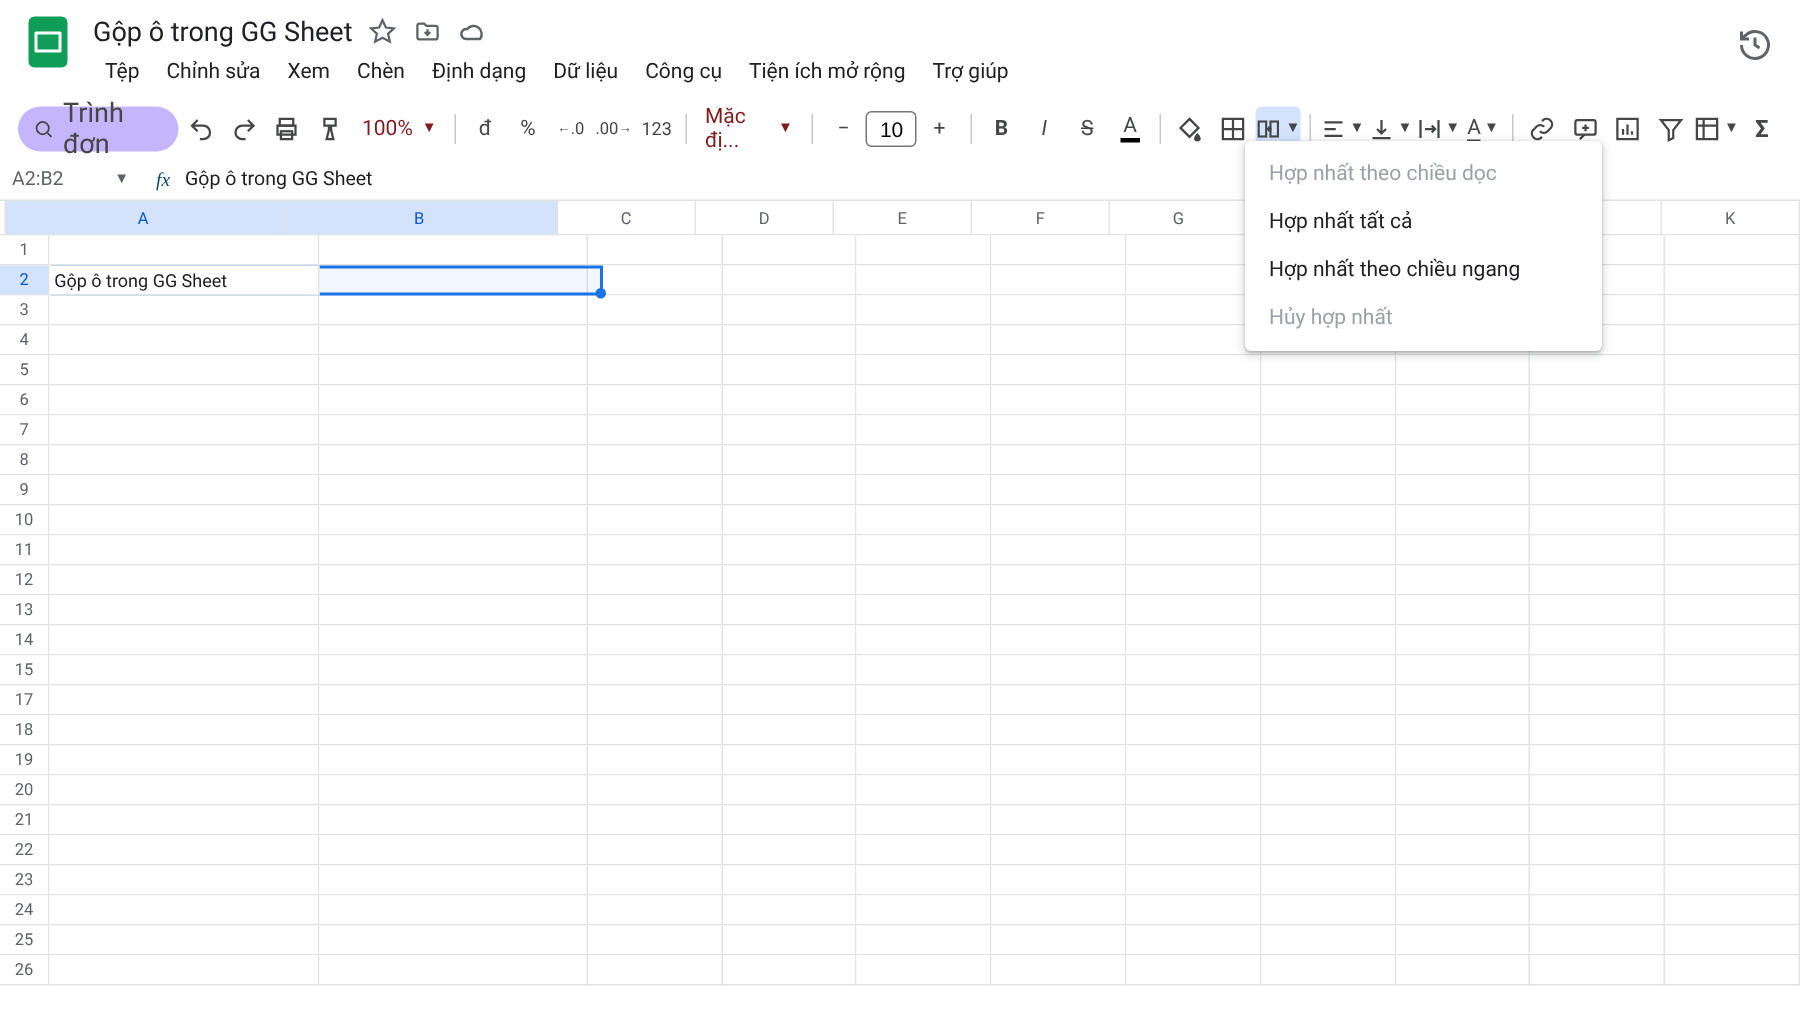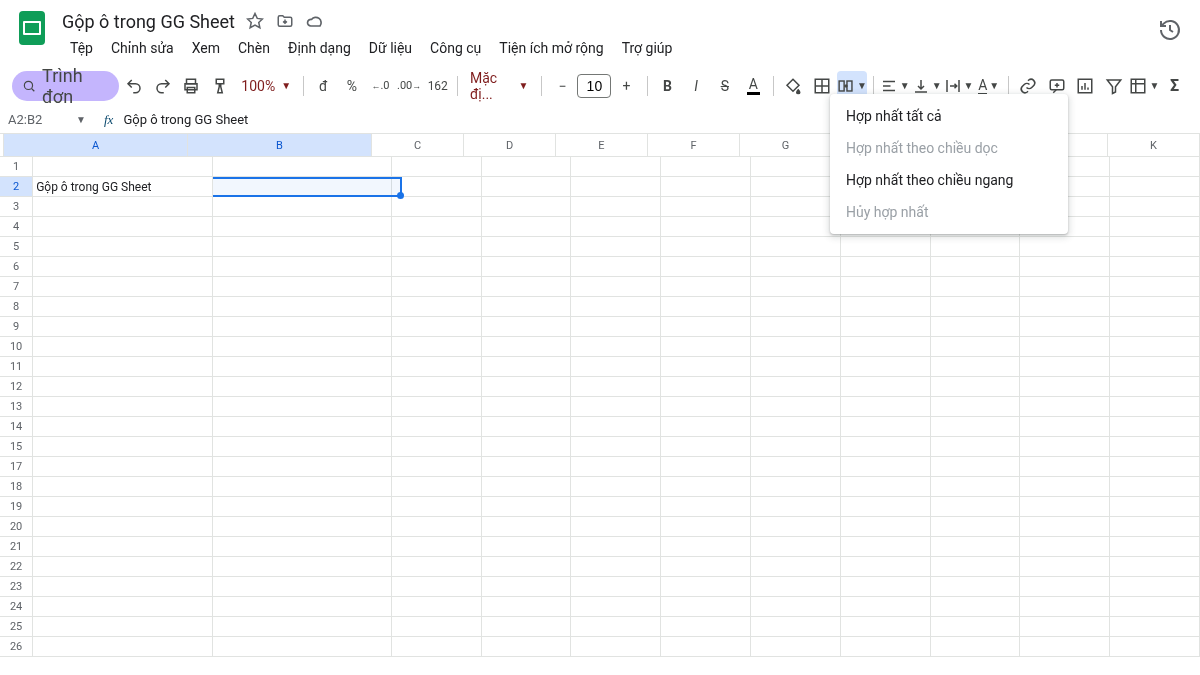--- a/index.html
+++ b/index.html
@@ -143,21 +143,21 @@
     </span>
   <span class="tool-text">
       <span>100%</span>
       <span class="dropdown-arrow">▼</span>
     </span>
   <span class="tool-sep"></span>
   <span class="tool-btn">đ</span>
   <span class="tool-btn">%</span>
   <span class="tool-btn" style="font-size:11px"><span style="font-size:9px">←</span>.0</span>
   <span class="tool-btn" style="font-size:11px">.00<span style="font-size:9px">→</span></span>
-  <span class="tool-btn" style="font-size:12px">162</span>
+  <span class="tool-btn" style="font-size:12px">123</span>
   <span class="tool-sep"></span>
   <span class="tool-text" style="width:78px;justify-content:space-between">
       <span>Mặc đị...</span>
       <span class="dropdown-arrow">▼</span>
     </span>
   <span class="tool-sep"></span>
   <div class="font-size-box">
     <span class="tool-btn">−</span>
     <input class="font-size-input" value="10" style="">
     <span class="tool-btn">+</span>
@@ -634,17 +634,17 @@
         <div class="cell"></div>
       </div>
     </div>
 
   <div class="selection" style="left:34px; top:43px; width:368px; height:20px;">
     <div class="sel-handle"></div>
   </div>
 </div>
 
 <div class="dropdown-menu">
+  <div class="dd-item disabled">Hợp nhất theo chiều dọc</div>
   <div class="dd-item">Hợp nhất tất cả</div>
-  <div class="dd-item disabled">Hợp nhất theo chiều dọc</div>
   <div class="dd-item">Hợp nhất theo chiều ngang</div>
   <div class="dd-item disabled">Hủy hợp nhất</div>
 </div>
 
 </body></html>

